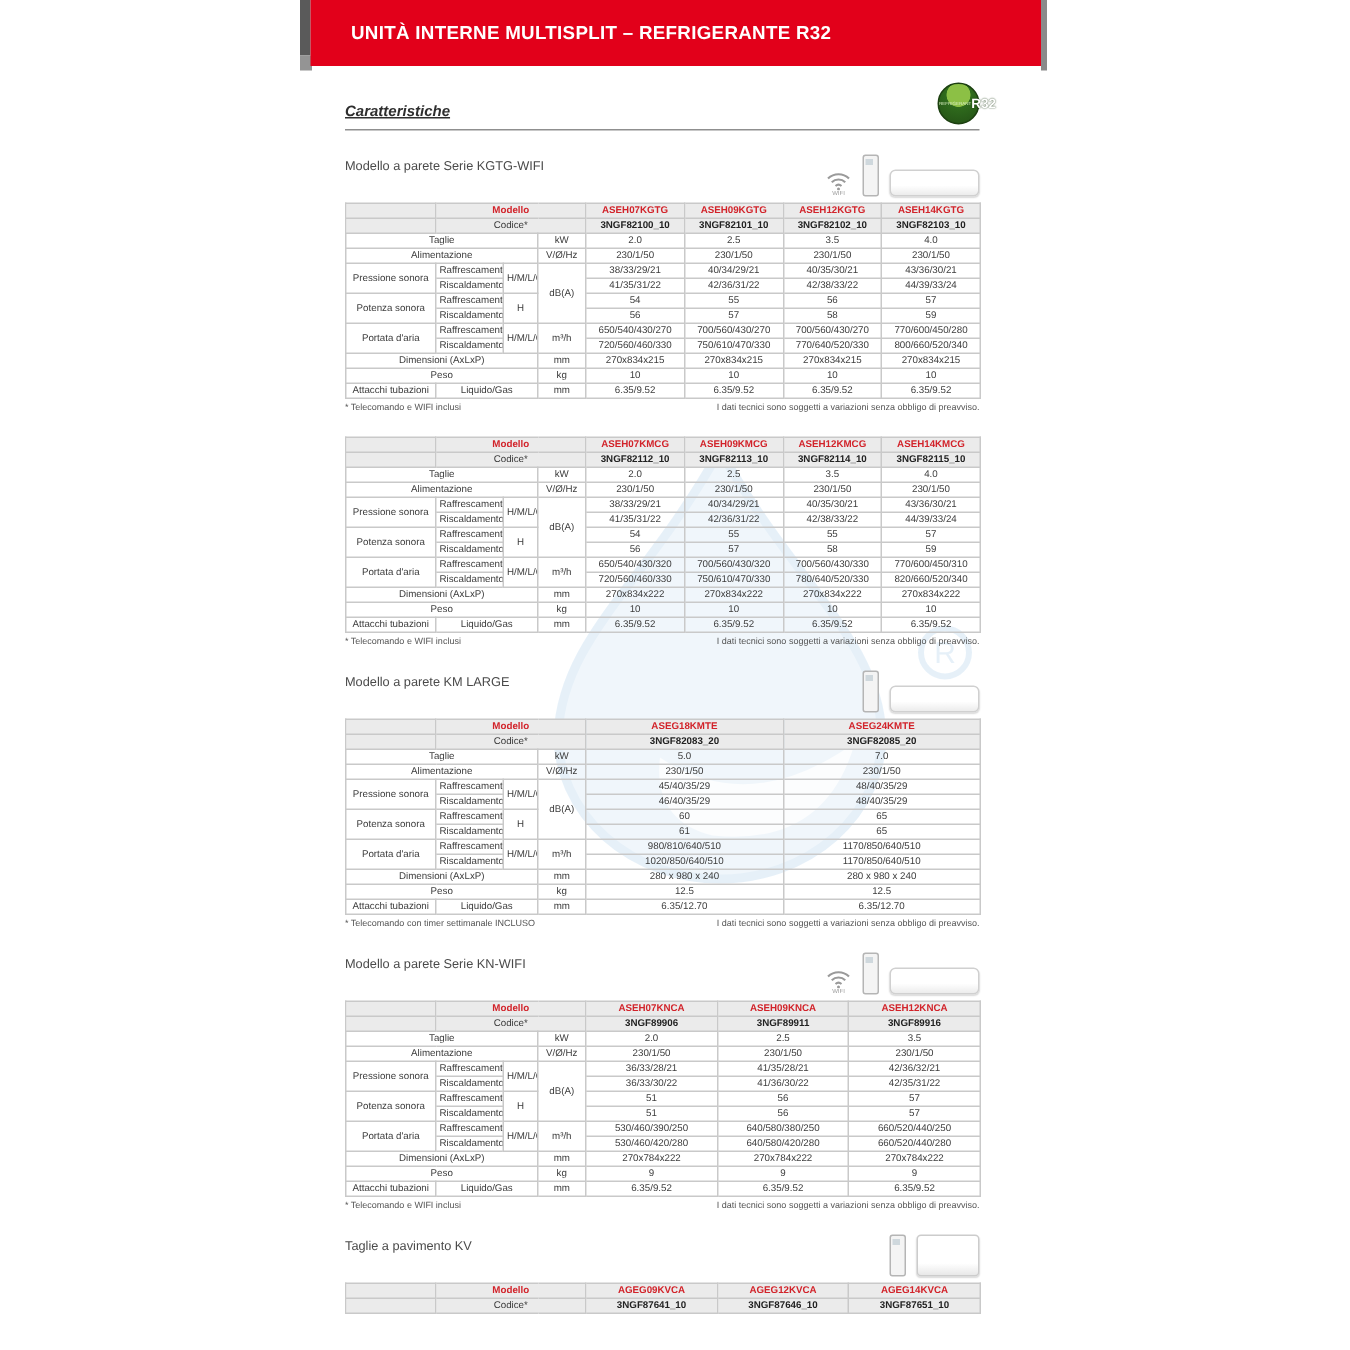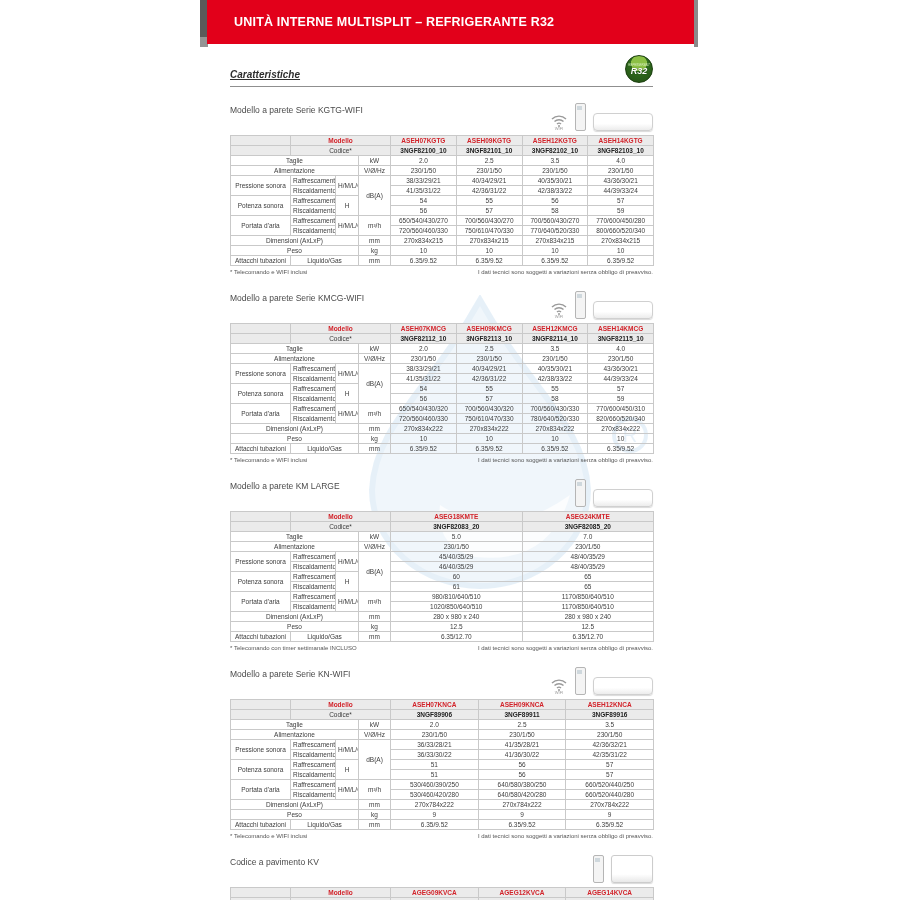--- a/index.html
+++ b/index.html
@@ -8,21 +8,21 @@
   .strip-left2{position:absolute;left:200px;top:37px;width:8px;height:10px;background:#949494;}
   .strip-right{position:absolute;left:694px;top:0;width:4px;height:47px;background:#8a8a8a;}
   .banner{position:absolute;left:207px;top:0;width:487px;height:44px;background:#e2001a;display:flex;align-items:center;}
   .banner-title{color:#ffffff;font-weight:bold;font-size:12.5px;letter-spacing:.2px;padding-left:27px;}
   .content{position:absolute;left:230px;top:58px;width:423px;}
   .watermark{position:absolute;left:330px;top:295px;opacity:.5;pointer-events:none;}
   .heading-row{position:relative;border-bottom:1px solid #8f8f8f;padding-bottom:4px;margin-top:6px;}
   .heading{font-size:10px;font-weight:bold;font-style:italic;color:#2e2e2e;text-decoration:underline;}
   .r32-badge{position:absolute;right:0px;top:-9px;width:26px;height:26px;border-radius:50%;
     background:radial-gradient(circle at 50% 28%,#8cc045 0%,#8cc045 34%,#2f6b1d 36%,#234f15 100%);
-    border:1px solid #1c3f10;display:flex;flex-direction:column;align-items:center;justify-content:center;font-style:italic;}
+    border:1px solid #1c3f10;display:flex;flex-direction:row;align-items:center;}
   .r32-top{font-size:3px;color:#d8eec0;line-height:4px;}
   .r32-text{font-size:9px;font-weight:bold;color:#ffffff;line-height:9px;text-shadow:0 0 1px #123008;}
   .section{margin-top:16px;}
   .section-head{display:flex;justify-content:space-between;align-items:center;height:30px;}
   .section-title{font-size:8.5px;color:#4a4a4a;align-self:flex-start;margin-top:2px;}
   .section-icons{display:flex;align-items:flex-end;gap:7px;padding-bottom:2px;}
   .wifi-wrap{display:flex;flex-direction:column;align-items:center;}
   .wifi-label{font-size:4px;color:#9a9a9a;line-height:4px;}
   .remote{width:9px;height:26px;border:1px solid #b5b5b5;border-radius:2px;background:#f4f4f4;position:relative;}
   .remote:before{content:"";position:absolute;left:1px;top:2px;width:5px;height:4px;background:#cfd8dd;}
@@ -204,36 +204,20 @@
               <td>6.35/9.52</td>
             </tr>
           </tbody>
         </table>
         <div class="table-footer">
           <span class="fn-left">* Telecomando e WIFI inclusi</span>
           <span class="fn-right">I dati tecnici sono soggetti a variazioni senza obbligo di preavviso.</span>
         </div>
       </div>
       <div class="section">
-        <div class="section-head">
-          <div class="section-title">Modello a parete Serie KMCG-WIFI</div>
-          <div class="section-icons">
-            <div class="wifi-wrap">
-              <svg width="18" height="13" viewBox="0 0 18 13">
-                <path d="M2 5 a10 10 0 0 1 14 0" fill="none" stroke="#9a9a9a" stroke-width="1.4"></path>
-                <path d="M4.5 7.5 a6.5 6.5 0 0 1 9 0" fill="none" stroke="#9a9a9a" stroke-width="1.4"></path>
-                <path d="M7 10 a3 3 0 0 1 4 0" fill="none" stroke="#9a9a9a" stroke-width="1.4"></path>
-                <circle cx="9" cy="12" r="1" fill="#9a9a9a"></circle>
-              </svg>
-              <span class="wifi-label">WIFI</span>
-            </div>
-            <div class="remote"></div>
-            <div class="wall-unit"></div>
-          </div>
-        </div>
         <table class="spec">
           <colgroup>
             <col style="width: 60px;">
             <col style="width: 45px;">
             <col style="width: 23px;">
             <col style="width: 32px;">
             <col style="width: 65.75px;">
             <col style="width: 65.75px;">
             <col style="width: 65.75px;">
             <col style="width: 65.75px;">
@@ -583,21 +567,21 @@
             </tr>
           </tbody>
         </table>
         <div class="table-footer">
           <span class="fn-left">* Telecomando e WIFI inclusi</span>
           <span class="fn-right">I dati tecnici sono soggetti a variazioni senza obbligo di preavviso.</span>
         </div>
       </div>
       <div class="section">
         <div class="section-head">
-          <div class="section-title">Codice a pavimento KV</div>
+          <div class="section-title">Taglie a pavimento KV</div>
           <div class="section-icons">
             <div class="remote"></div>
             <div class="floor-unit"></div>
           </div>
         </div>
         <table class="spec">
           <colgroup>
             <col style="width: 60px;">
             <col style="width: 45px;">
             <col style="width: 23px;">

